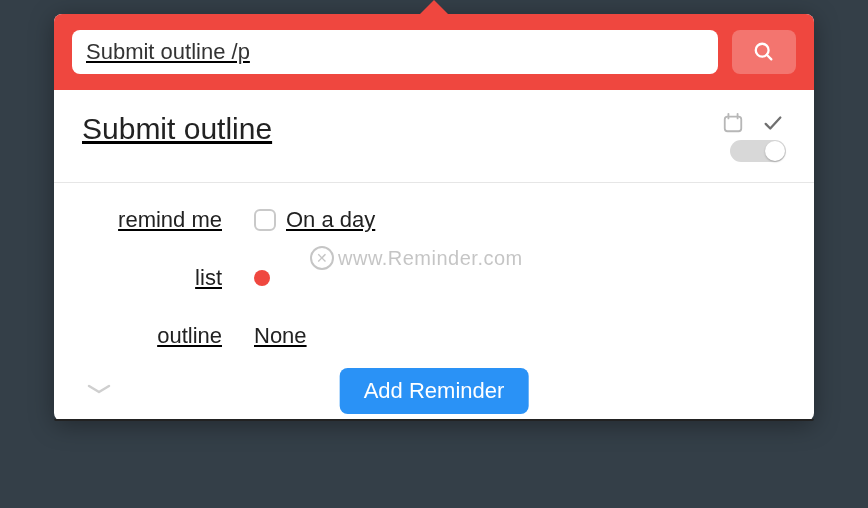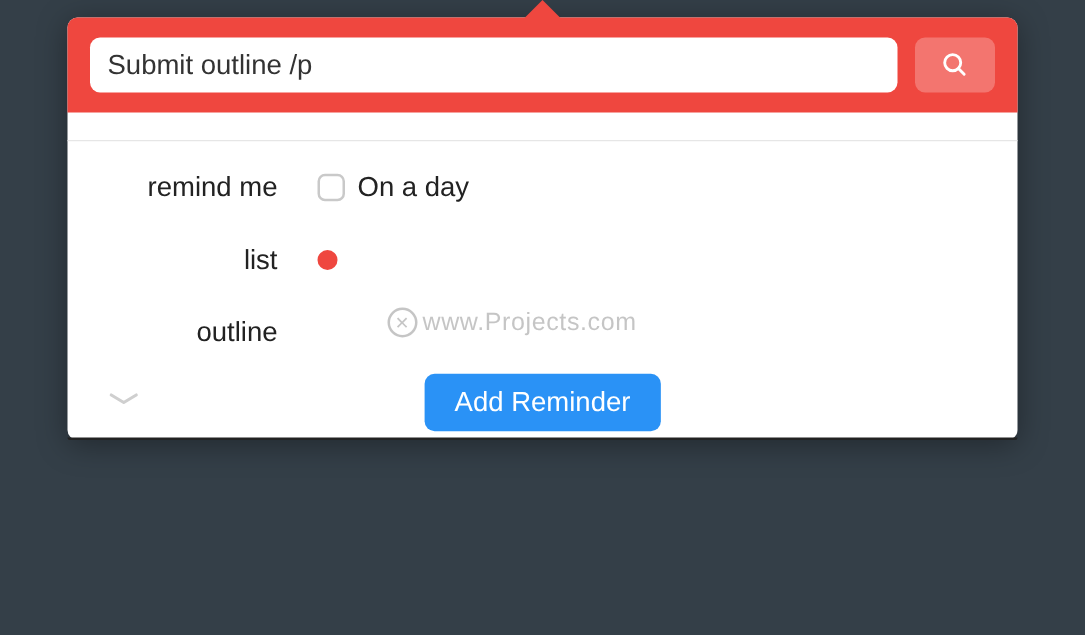--- a/index.html
+++ b/index.html
@@ -12,20 +12,21 @@
       position: relative;
     }
     .popover {
       position: absolute;
       top: 14px;
       left: 54px;
       width: 760px;
       background: #fff;
       border-radius: 8px;
       box-shadow: 0 4px 24px rgba(0,0,0,0.35);
+      text-decoration: underline;
     }
     .arrow {
       position: absolute;
       top: -14px;
       left: 50%;
       transform: translateX(-50%);
       width: 0; height: 0;
       border-left: 16px solid transparent;
       border-right: 16px solid transparent;
       border-bottom: 16px solid #ef473f;
@@ -208,47 +209,68 @@
     <button class="search-btn">
       <svg width="22" height="22" viewBox="0 0 24 24" fill="none" stroke="#fff" stroke-width="2.5" stroke-linecap="round">
         <circle cx="10" cy="10" r="7"></circle>
         <line x1="20" y1="20" x2="15" y2="15"></line>
       </svg>
     </button>
   </div>
 
   <div class="content">
 
+    <div class="title-row">
+      <div class="title-text">Submit outline</div>
+      <div class="title-right">
+        <div class="icon-row">
+          <svg width="22" height="22" viewBox="0 0 24 24" fill="none" stroke="#b7b7b7" stroke-width="2" stroke-linecap="round" stroke-linejoin="round">
+            <rect x="3" y="5" width="18" height="16" rx="3"></rect>
+            <line x1="7" y1="2" x2="7" y2="7"></line>
+            <line x1="17" y1="2" x2="17" y2="7"></line>
+          </svg>
+          <svg width="22" height="22" viewBox="0 0 24 24" fill="none" stroke="#6f6f6f" stroke-width="2.5" stroke-linecap="round" stroke-linejoin="round">
+            <polyline points="4,13 9,18 20,6"></polyline>
+          </svg>
+        </div>
+        <div class="toggle">
+          <div class="toggle-knob"></div>
+        </div>
+      </div>
+    </div>
 
     <div class="divider"></div>
 
     <div class="fields">
       <div class="field-label">remind me</div>
       <div class="field-value">
         <span class="checkbox"></span>
         <span>On a day</span>
       </div>
 
       <div class="field-label">list</div>
       <div class="field-value">
         <span class="list-dot" style="background:#ef473f"></span>
       </div>
 
       <div class="field-label">outline</div>
+      <div class="field-value">
+        <span>None</span>
+      </div>
     </div>
 
     <div class="footer">
       <span class="expand-chevron">
         <svg width="26" height="16" viewBox="0 0 26 16" fill="none" stroke="#cfcfcf" stroke-width="2.5" stroke-linecap="round" stroke-linejoin="round">
           <polyline points="3,5 13,11 23,5"></polyline>
         </svg>
       </span>
       <button class="add-btn">Add Reminder</button>
     </div>
 
     <div class="bottom-bar"></div>
   </div>
 </div>
 
 <div class="watermark">
   <span class="wm-icon">✕</span>
-  <span>www.Projects.com</span>
+  <span>www.Reminder.com</span>
 </div>
 
 </body></html>

